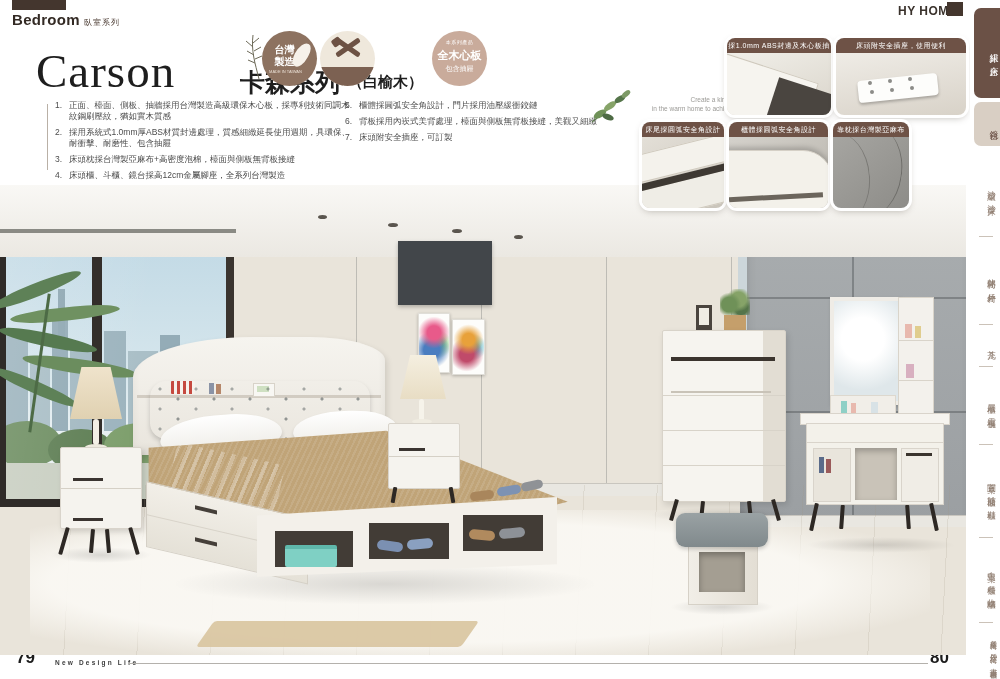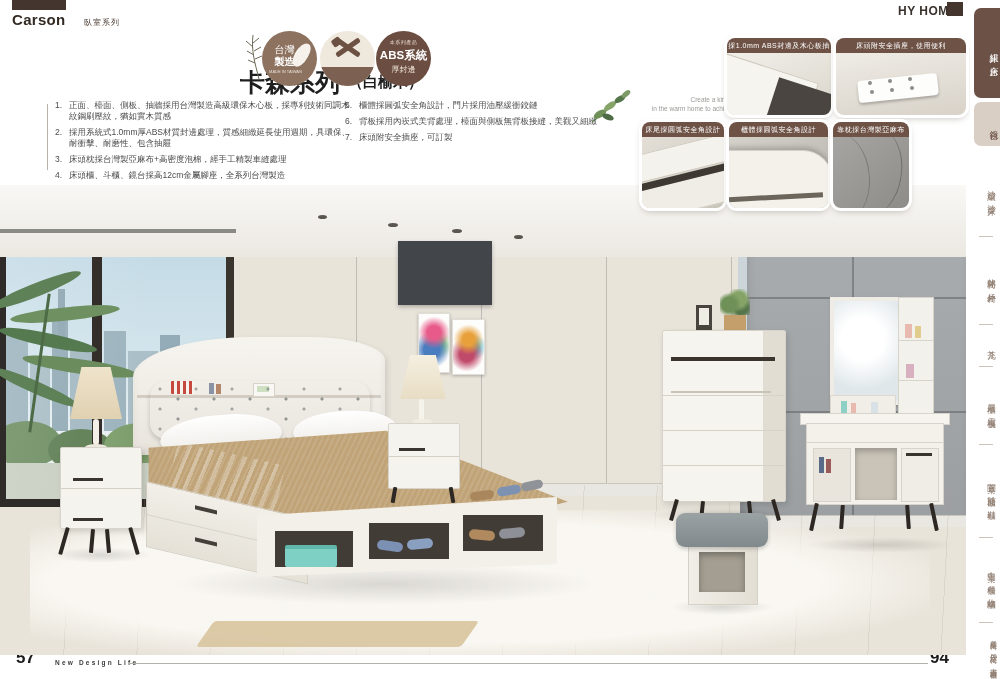--- a/index.html
+++ b/index.html
@@ -49,64 +49,65 @@
   .pg{font-size:17px;font-weight:bold;color:#1c1c1c;}
   .slogan{font-size:6.5px;font-weight:bold;letter-spacing:2.2px;color:#3c3c3c;}
   .foot-line{background:#b4b1ac;height:1px;}
 </style>
 </head>
 <body>
 
 <div class="page">
 
   <div class="abs logo-block"></div>
-  <div class="abs hdr-en">Carson</div>
+  <div class="abs hdr-en">Bedroom</div>
   <div class="abs hdr-zh">臥室系列</div>
   <div class="abs brand">HY HOME</div>
   <div class="abs brand-block"></div>
 
+  <div class="abs t-carson">Carson</div>
   <div class="abs t-zh">卡森系列</div>
   <div class="abs t-wood">（白榆木）</div>
 
   <svg class="abs" style="left:243px;top:33px;" width="22" height="48" viewBox="0 0 22 48">
     <path d="M16 46 C 12 30, 8 18, 10 2 M10 14 L3 8 M11 22 L4 18 M12 30 L5 27 M10 10 L16 5 M11 18 L18 14 M12 26 L19 23" stroke="#6d6a58" stroke-width="1" fill="none"></path>
   </svg>
   <div class="abs badge" style="left:262px;background:#8d7260;">
-    <div class="ctr" style="top:12px;left:-10px;color:#fff;font-size:10px;font-weight:normal;">台灣</div>
+    <div class="ctr" style="top:12px;left:-10px;color:#fff;font-size:10px;font-weight:bold;">台灣</div>
     <div class="ctr" style="top:24px;left:-10px;color:#fff;font-size:10px;font-weight:bold;">製造</div>
     <div class="ctr" style="top:38px;left:-8px;color:#e8ddd2;font-size:4px;">MADE IN TAIWAN</div>
     <div class="abs" style="left:33px;top:11px;width:13px;height:26px;background:#f6f1ea;border-radius:60% 40% 55% 45%;transform:rotate(28deg);"></div>
   </div>
   <div class="abs badge" style="left:320px;background:#efe8dc;">
     <div class="abs" style="left:14px;top:14px;width:28px;height:5px;background:#6d5244;border-radius:2px;transform:rotate(35deg);"></div>
     <div class="abs" style="left:14px;top:14px;width:28px;height:5px;background:#6d5244;border-radius:2px;transform:rotate(-35deg);"></div>
     <div class="abs" style="left:12px;top:7px;width:9px;height:8px;background:#6d5244;border-radius:2px;transform:rotate(-35deg);"></div>
     <div class="abs" style="left:0;bottom:0;width:55px;height:19px;background:#7c6152;">
       <div class="ctr" style="top:17px;color:#fff;font-size:10px;font-weight:bold;letter-spacing:1px;">可訂做</div>
     </div>
   </div>
-  <div class="abs badge" style="left:376px;background:#6b4d41;">
-    <div class="ctr" style="top:8px;color:#e6dacf;font-size:5px;letter-spacing:.5px;">本系列產品</div>
-    <div class="ctr" style="top:17px;color:#fff;font-size:11.5px;font-weight:bold;">ABS系統</div>
-    <div class="ctr" style="top:33px;color:#eee2d7;font-size:8px;">厚封邊</div>
+  <div class="abs badge" style="left:432px;background:#c9ab9b;">
+    <div class="ctr" style="top:8px;color:#fff;font-size:5px;letter-spacing:.5px;">本系列產品</div>
+    <div class="ctr" style="top:17px;color:#fff;font-size:11px;font-weight:bold;">全木心板</div>
+    <div class="ctr" style="top:33px;color:#fff;font-size:7px;">包含抽屜</div>
   </div>
 
   <div class="abs vline"></div>
   <div class="abs feat-col" style="left:55px;width:297px;">
     <div class="feat">
         <span class="num">1.</span>
         <span class="txt">正面、檯面、側板、抽牆採用台灣製造高級環保木心板，採專利技術同調木紋鋼刷壓紋，猶如實木質感</span>
       </div>
     <div class="feat">
         <span class="num">2.</span>
         <span class="txt">採用系統式1.0mm厚ABS材質封邊處理，質感細緻延長使用週期，具環保、耐衝擊、耐磨性、包含抽屜</span>
       </div>
     <div class="feat">
         <span class="num">3.</span>
-        <span class="txt">床頭枕採台灣製亞麻布+高密度泡棉，經手工精製車縫處理</span>
+        <span class="txt">床頭枕採台灣製亞麻布+高密度泡棉，檯面與側板無背板接縫</span>
       </div>
     <div class="feat">
         <span class="num">4.</span>
         <span class="txt">床頭櫃、斗櫃、鏡台採高12cm金屬腳座，全系列台灣製造</span>
       </div>
   </div>
   <div class="abs feat-col" style="left:345px;width:280px;">
     <div class="feat">
         <span class="num">5.</span>
         <span class="txt">櫃體採圓弧安全角設計，門片採用油壓緩衝鉸鏈</span>
@@ -371,18 +372,18 @@
     <div class="sb-item" style="top:374px;height:62px;">展示櫃 電視櫃</div>
     <div class="sb-sep" style="top:444px;"></div>
     <div class="sb-item" style="top:452px;height:78px;">玄關桌 雙面櫃 鞋櫃</div>
     <div class="sb-sep" style="top:537px;"></div>
     <div class="sb-item" style="top:544px;height:72px;">中島桌 餐櫃 收納櫃</div>
     <div class="sb-sep" style="top:622px;"></div>
     <div class="sb-item" style="top:628px;height:28px;font-size:7.5px;">餐桌椅 戶外桌椅</div>
     <div class="sb-item" style="top:650px;height:28px;font-size:7.5px;">書桌書櫃</div>
   </div>
 
-  <div class="abs pg" style="left:16px;top:648px;">57</div>
+  <div class="abs pg" style="left:16px;top:648px;">79</div>
   <div class="abs slogan" style="left:55px;top:659px;">New Design Life</div>
   <div class="abs foot-line" style="left:128px;top:663px;width:800px;"></div>
-  <div class="abs pg" style="left:930px;top:648px;">94</div>
+  <div class="abs pg" style="left:930px;top:648px;">80</div>
 
 </div>
 
 </body></html>

